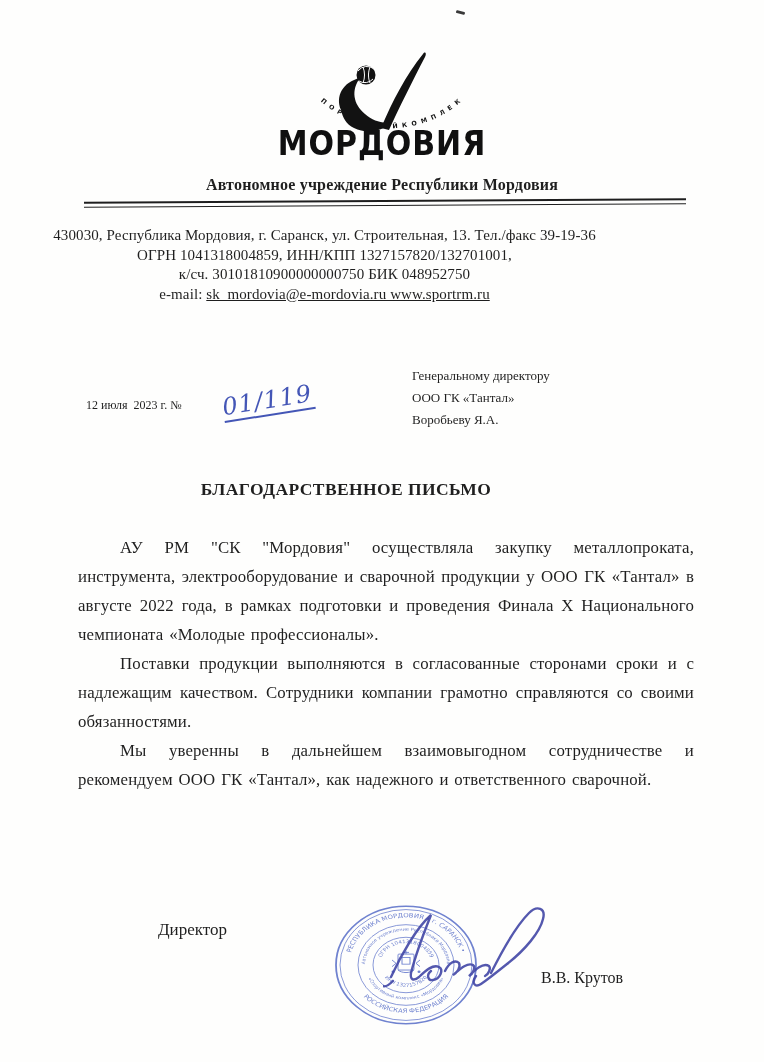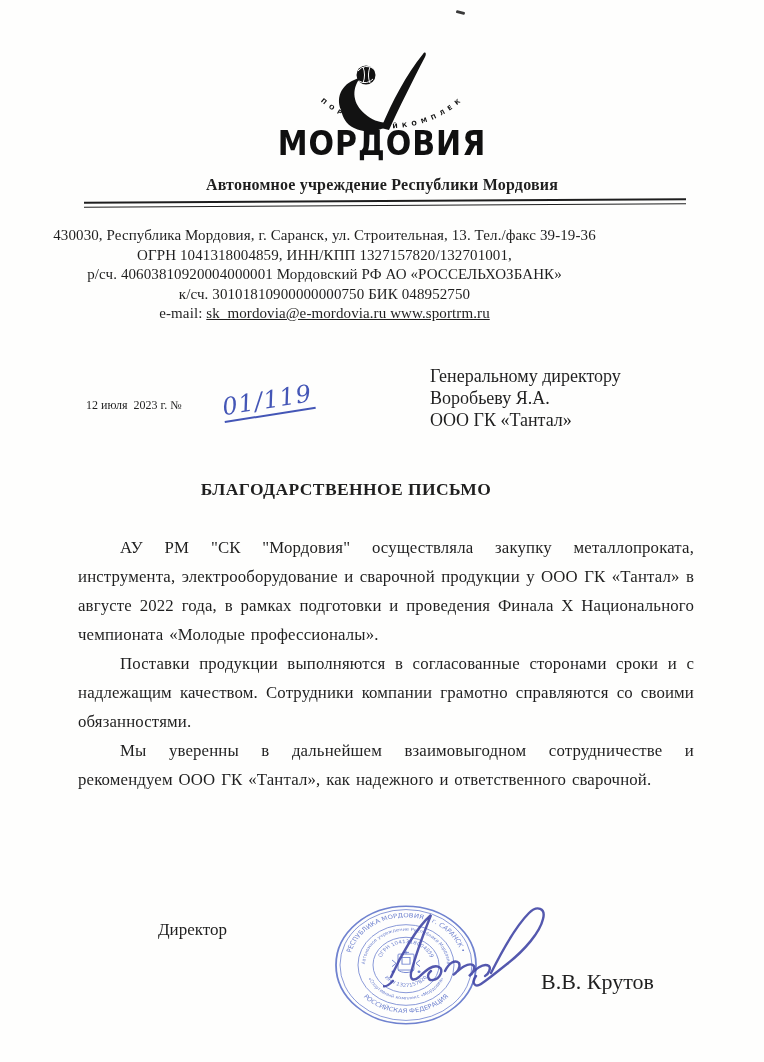--- a/index.html
+++ b/index.html
@@ -27,29 +27,29 @@
   .addr .u{text-decoration:underline;}
   
   .date-line{left:86px;top:398px;font-size:12px;white-space:pre;}
   .doc-num{
     left:222px;top:386px;font-size:24px;color:#4456b6;
     font-family:"DejaVu Serif","Liberation Serif",serif;font-style:italic;
     transform:rotate(-9deg);letter-spacing:1px;
     border-bottom:2px solid #4456b6;padding:0 2px 0 0;
   }
   
-  .recipient{left:430px;top:365px;font-size:18px;line-height:22px;}
+  .recipient{left:412px;top:365px;font-size:13px;line-height:22px;}
   
   .title{left:0;top:479px;width:692px;text-align:center;font-weight:bold;font-size:17.5px;letter-spacing:.4px;}
   
   .body{left:78px;top:533px;width:616px;font-size:16.8px;line-height:29px;text-align:justify;word-spacing:1.5px;letter-spacing:.15px;}
   .body p{margin:0;text-indent:42px;}
   
   .director{left:158px;top:920px;font-size:17px;}
-  .sig-name{left:541px;top:969px;font-size:22px;}
+  .sig-name{left:541px;top:969px;font-size:16px;}
   .stamp-svg{left:330px;top:903px;width:152px;height:124px;opacity:.82;}
   .signature-svg{left:383px;top:905px;width:180px;height:105px;opacity:.9;}
 </style>
 </head>
 <body>
 
 <div class="page">
 
   <div class="abs scan-mark"></div>
 
@@ -75,32 +75,31 @@
 
   <div class="abs logo-name">МОРДОВИЯ</div>
 
   <div class="abs org-line">Автономное учреждение Республики Мордовия</div>
 
   <div class="abs rule"></div>
 
   <div class="abs addr">
     <div>430030, Республика Мордовия, г. Саранск, ул. Строительная, 13. Тел./факс 39-19-36</div>
     <div>ОГРН 1041318004859, ИНН/КПП 1327157820/132701001,</div>
-    <div>р/сч. 40603810920004000001 Мордовский РФ АО «РОССЕЛЬХОЗБАНК»</div>
     <div>к/сч. 30101810900000000750 БИК 048952750</div>
     <div><span>e-mail: </span><span class="u">sk_mordovia@e-mordovia.ru www.sportrm.ru</span></div>
   </div>
 
   <div class="abs date-line">12 июля  2023 г. №</div>
   <div class="abs doc-num">01/119</div>
 
   <div class="abs recipient">
     <div>Генеральному директору</div>
+    <div>ООО ГК «Тантал»</div>
     <div>Воробьеву Я.А.</div>
-    <div>ООО ГК «Тантал»</div>
   </div>
 
   <div class="abs title">БЛАГОДАРСТВЕННОЕ ПИСЬМО</div>
 
   <div class="abs body">
     <p>АУ РМ "СК "Мордовия" осуществляла закупку металлопроката, инструмента, электрооборудование и сварочной продукции  у ООО ГК «Тантал» в августе 2022 года, в рамках подготовки и проведения Финала X Национального чемпионата «Молодые профессионалы».</p>
     <p>Поставки продукции выполняются в согласованные сторонами сроки и с надлежащим качеством. Сотрудники компании грамотно справляются со своими обязанностями.</p>
     <p>Мы уверенны в дальнейшем взаимовыгодном сотрудничестве и рекомендуем ООО ГК «Тантал», как надежного и ответственного сварочной.</p>
   </div>
 

